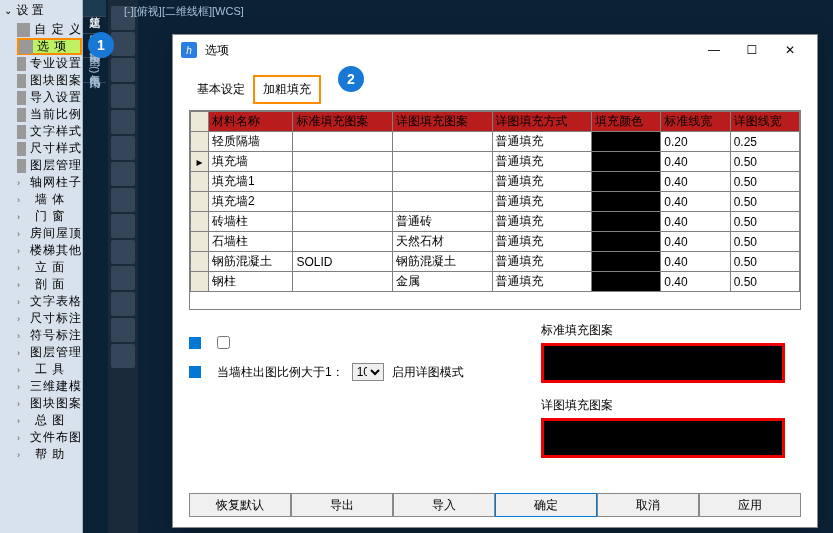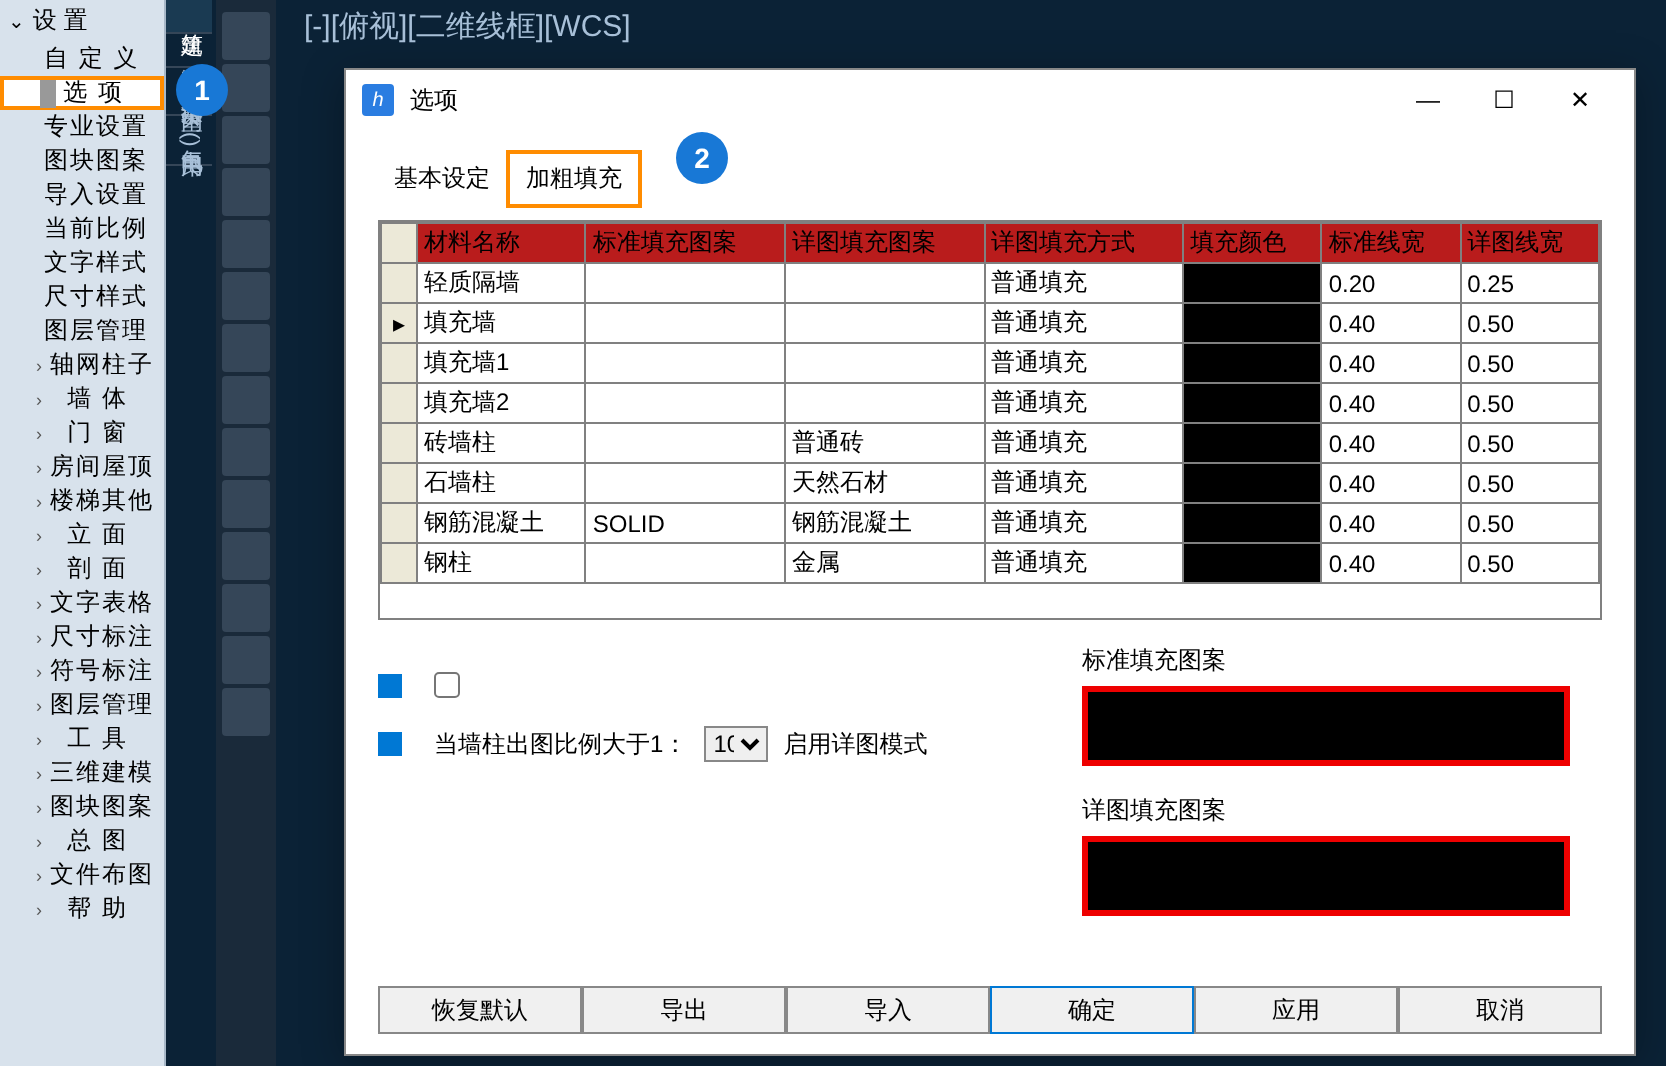--- a/index.html
+++ b/index.html
@@ -2,37 +2,37 @@
 <html><head>
 <meta charset="utf-8">
 <style>
 * { margin: 0; padding: 0; box-sizing: border-box; font-family: "Microsoft YaHei", sans-serif; font-size: 12px; }
 body { width: 833px; height: 533px; background: #0b2236; position: relative; overflow: hidden; }
 
 
 .sidebar { position: absolute; left: 0; top: 0; width: 83px; height: 100%; background: #d8e2ec; border-right: 1px solid #a8b8c8; }
 .sb-header { display: flex; align-items: center; padding: 2px 4px; background: #d8e2ec; }
 .sb-header .chev { margin-right: 4px; font-size: 10px; }
-.sb-item { display: flex; align-items: center; padding: 2px 18px; height: 17px; cursor: pointer; }
+.sb-item { display: flex; align-items: center; padding: 2px 0; height: 17px; cursor: pointer; margin-left: 17px; }
 .sb-item .ic { width: 14px; height: 14px; margin-right: 4px; display: flex; align-items: center; justify-content: center; background: #999; font-size: 9px; }
-.sb-item.hl { background: #ffffff; border: 2px solid #ff8c00; }
+.sb-item.hl { background: #bef264; border: 2px solid #ff8c00; }
 .sb-item .chev2 { margin-right: 4px; font-size: 9px; color: #555; width: 14px; }
 .sb-item span.lbl { letter-spacing: 1px; white-space: nowrap; }
 
 
 .vtabs { position: absolute; left: 83px; top: 0; width: 25px; height: 100%; background: #0b2236; display: flex; flex-direction: column; }
 .vtab { writing-mode: vertical-rl; color: #a8c0d8; padding: 8px 4px; font-size: 11px; cursor: pointer; border-bottom: 1px solid #354658; }
 .vtab.active { background: #1a3a52; color: #fff; }
 
 
 .toolbar { position: absolute; left: 108px; top: 0; width: 30px; height: 100%; background: #1a2a3a; padding-top: 4px; }
 .tool { width: 24px; height: 24px; margin: 2px auto; background: #354658; border-radius: 2px; cursor: pointer; }
 
 
-.topbar { position: absolute; left: 152px; top: 4px; color: #a8c0d8; font-size: 15px; }
+.topbar { position: absolute; left: 124px; top: 4px; color: #a8c0d8; font-size: 11px; }
 
 
 .badge { position: absolute; width: 26px; height: 26px; border-radius: 50%; background: #1878d6; color: #fff; display: flex; align-items: center; justify-content: center; font-size: 14px; font-weight: bold; z-index: 10; }
 .badge1 { left: 88px; top: 32px; }
 .badge2 { left: 338px; top: 66px; }
 
 
 .dialog { position: absolute; left: 172px; top: 34px; width: 646px; height: 494px; background: #fff; border: 1px solid #888; box-shadow: 0 4px 20px rgba(0,0,0,0.3); }
 .dlg-title { display: flex; align-items: center; height: 30px; padding: 0 8px; }
 .dlg-title .ico { width: 16px; height: 16px; background: #2a7de1; margin-right: 8px; border-radius: 2px; display: flex; align-items: center; justify-content: center; color: #fff; font-style: italic; font-size: 10px; }
@@ -348,16 +348,16 @@
         <div class="preview-lbl">详图填充图案</div>
         <div class="preview-box"></div>
       </div>
     </div>
   </div>
   <div class="btn-row">
     <div class="btn">恢复默认</div>
     <div class="btn">导出</div>
     <div class="btn">导入</div>
     <div class="btn primary">确定</div>
+    <div class="btn">取消</div>
     <div class="btn">应用</div>
-    <div class="btn">取消</div>
   </div>
 </div>
 
 </body></html>

